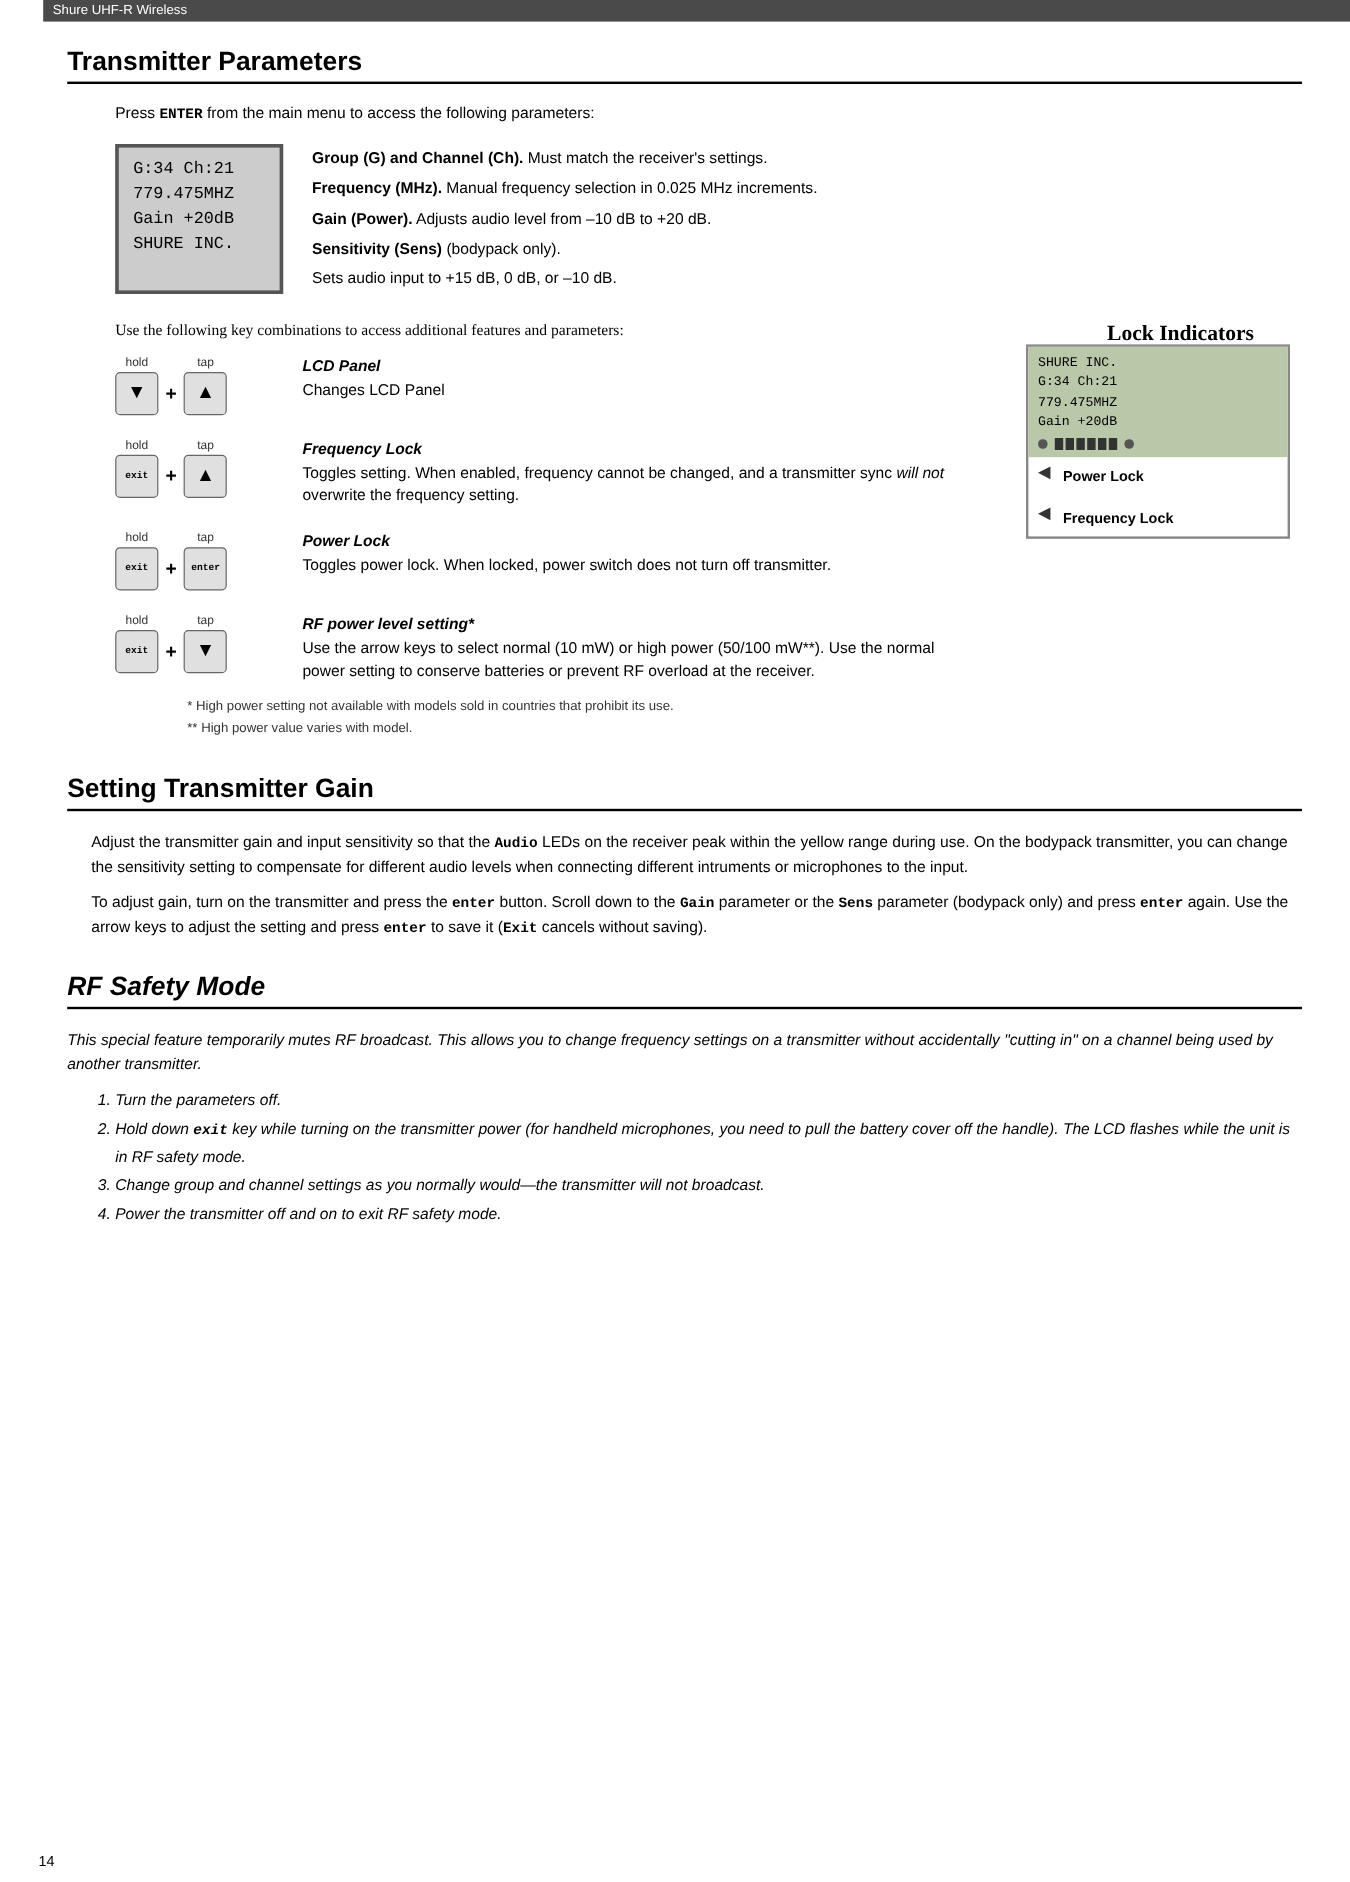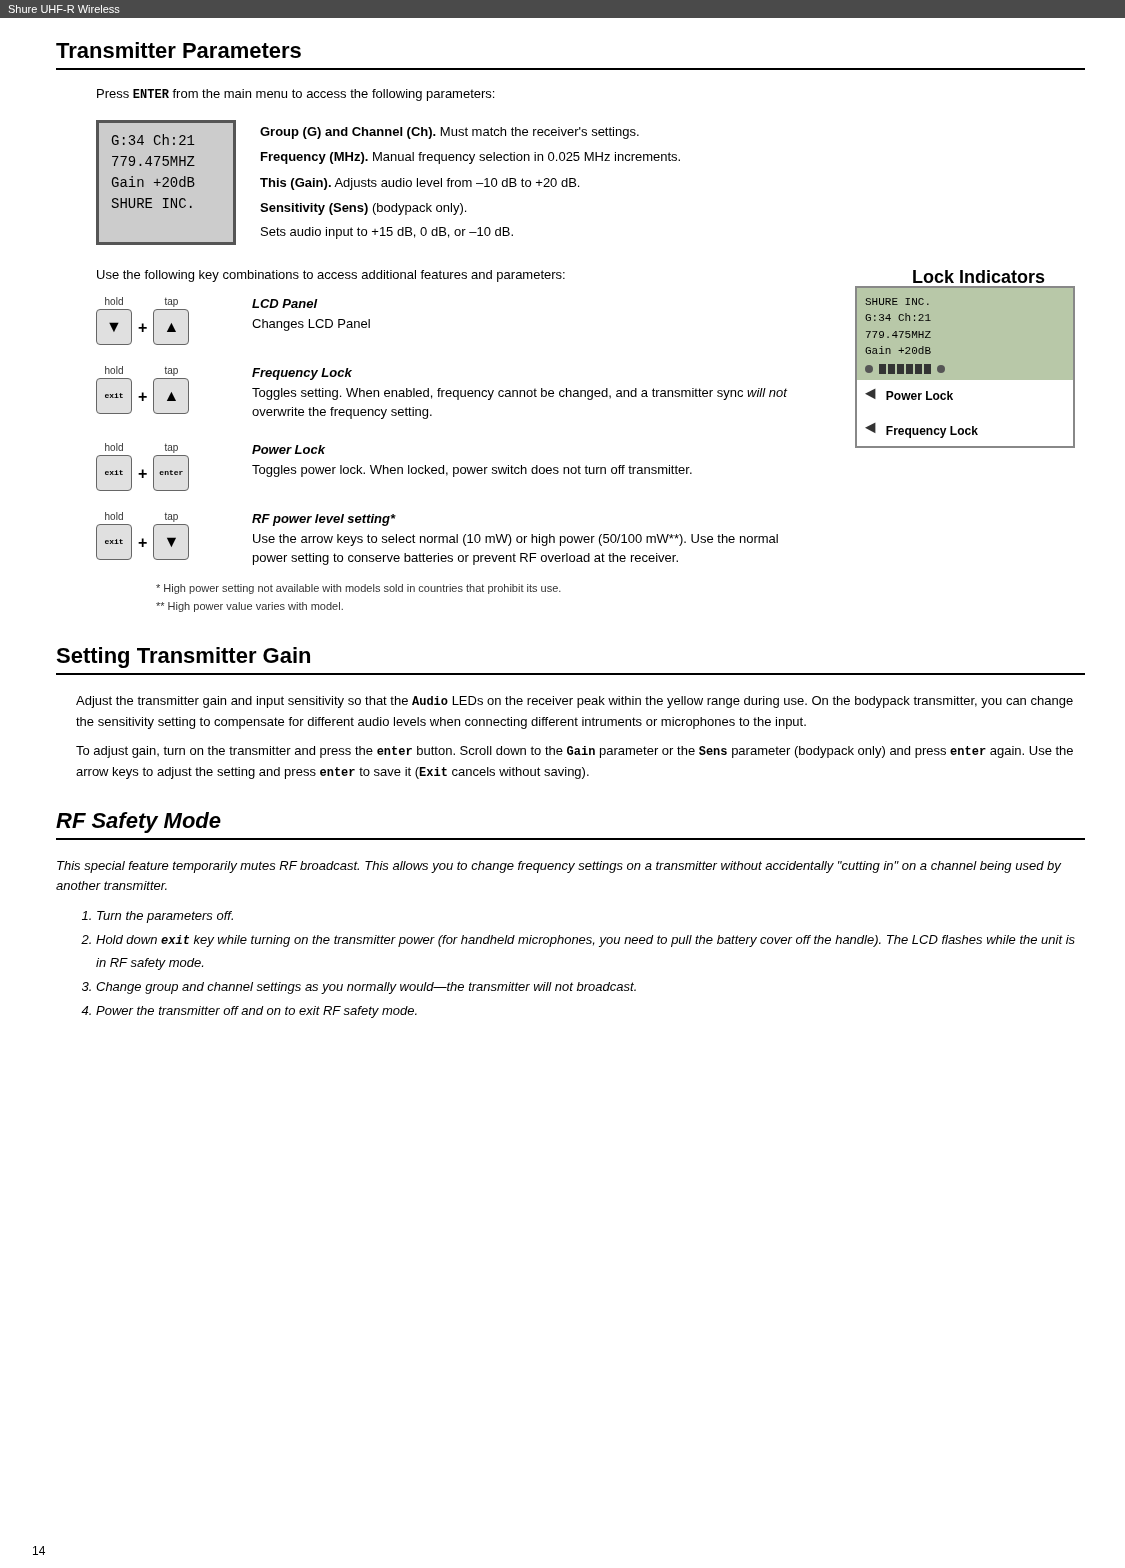--- a/index.html
+++ b/index.html
@@ -9,20 +9,21 @@
       background: #fff;
       width: 1125px;
       min-height: 1568px;
       color: #000;
     }
     .title-bar {
       background: #4a4a4a;
       color: #fff;
       font-size: 11px;
       padding: 3px 8px;
+      margin-left: 36px;
     }
     .page-content {
       padding: 20px 40px 20px 56px;
     }
     .section-title {
       font-size: 22px;
       font-weight: bold;
       margin-bottom: 4px;
     }
     .section-divider {
@@ -60,20 +61,21 @@
     }
     .params-text p { margin-bottom: 2px; }
     .key-combos-section {
       margin-left: 40px;
     }
     .key-combos-header-row {
       display: flex;
       flex-direction: row;
       justify-content: space-between;
       align-items: flex-start;
+      font-family: Liberation Serif, serif;
     }
     .key-combos-intro {
       font-size: 13px;
       margin-bottom: 14px;
       max-width: 560px;
     }
     .lock-indicators-title {
       font-size: 18px;
       font-weight: bold;
       margin-right: 40px;
@@ -269,21 +271,21 @@
     <div class="params-block">
       <div class="lcd-display">
         <div>G:34 Ch:21</div>
         <div>779.475MHZ</div>
         <div>Gain +20dB</div>
         <div>SHURE INC.</div>
       </div>
       <div class="params-text">
         <p><strong>Group (G) and Channel (Ch).</strong> Must match the receiver's settings.</p>
         <p><strong>Frequency (MHz).</strong> Manual frequency selection in 0.025 MHz increments.</p>
-        <p><strong>This (Gain).</strong> Adjusts audio level from –10 dB to +20 dB.</p>
+        <p><strong>Gain (Power).</strong> Adjusts audio level from –10 dB to +20 dB.</p>
         <p><strong>Sensitivity (Sens)</strong> (bodypack only).<br>Sets audio input to +15 dB, 0 dB, or –10 dB.</p>
       </div>
     </div>
 
     <div class="key-combos-section">
       <div class="key-combos-header-row">
         <p class="key-combos-intro">Use the following key combinations to access additional features and parameters:</p>
         <div>
           <span class="lock-indicators-title">Lock Indicators</span>
         </div>

